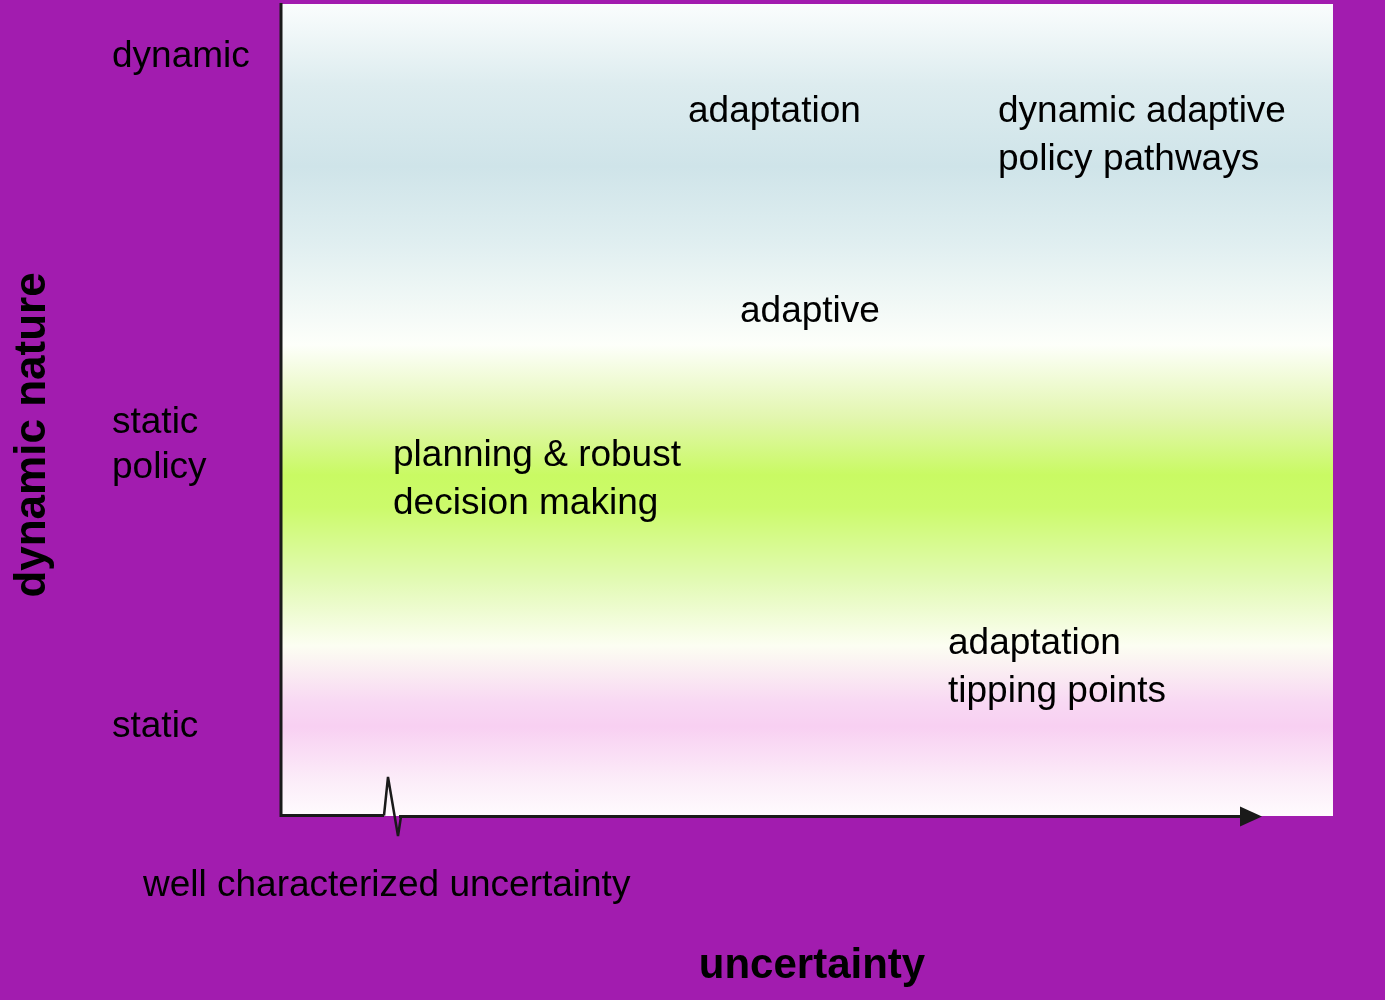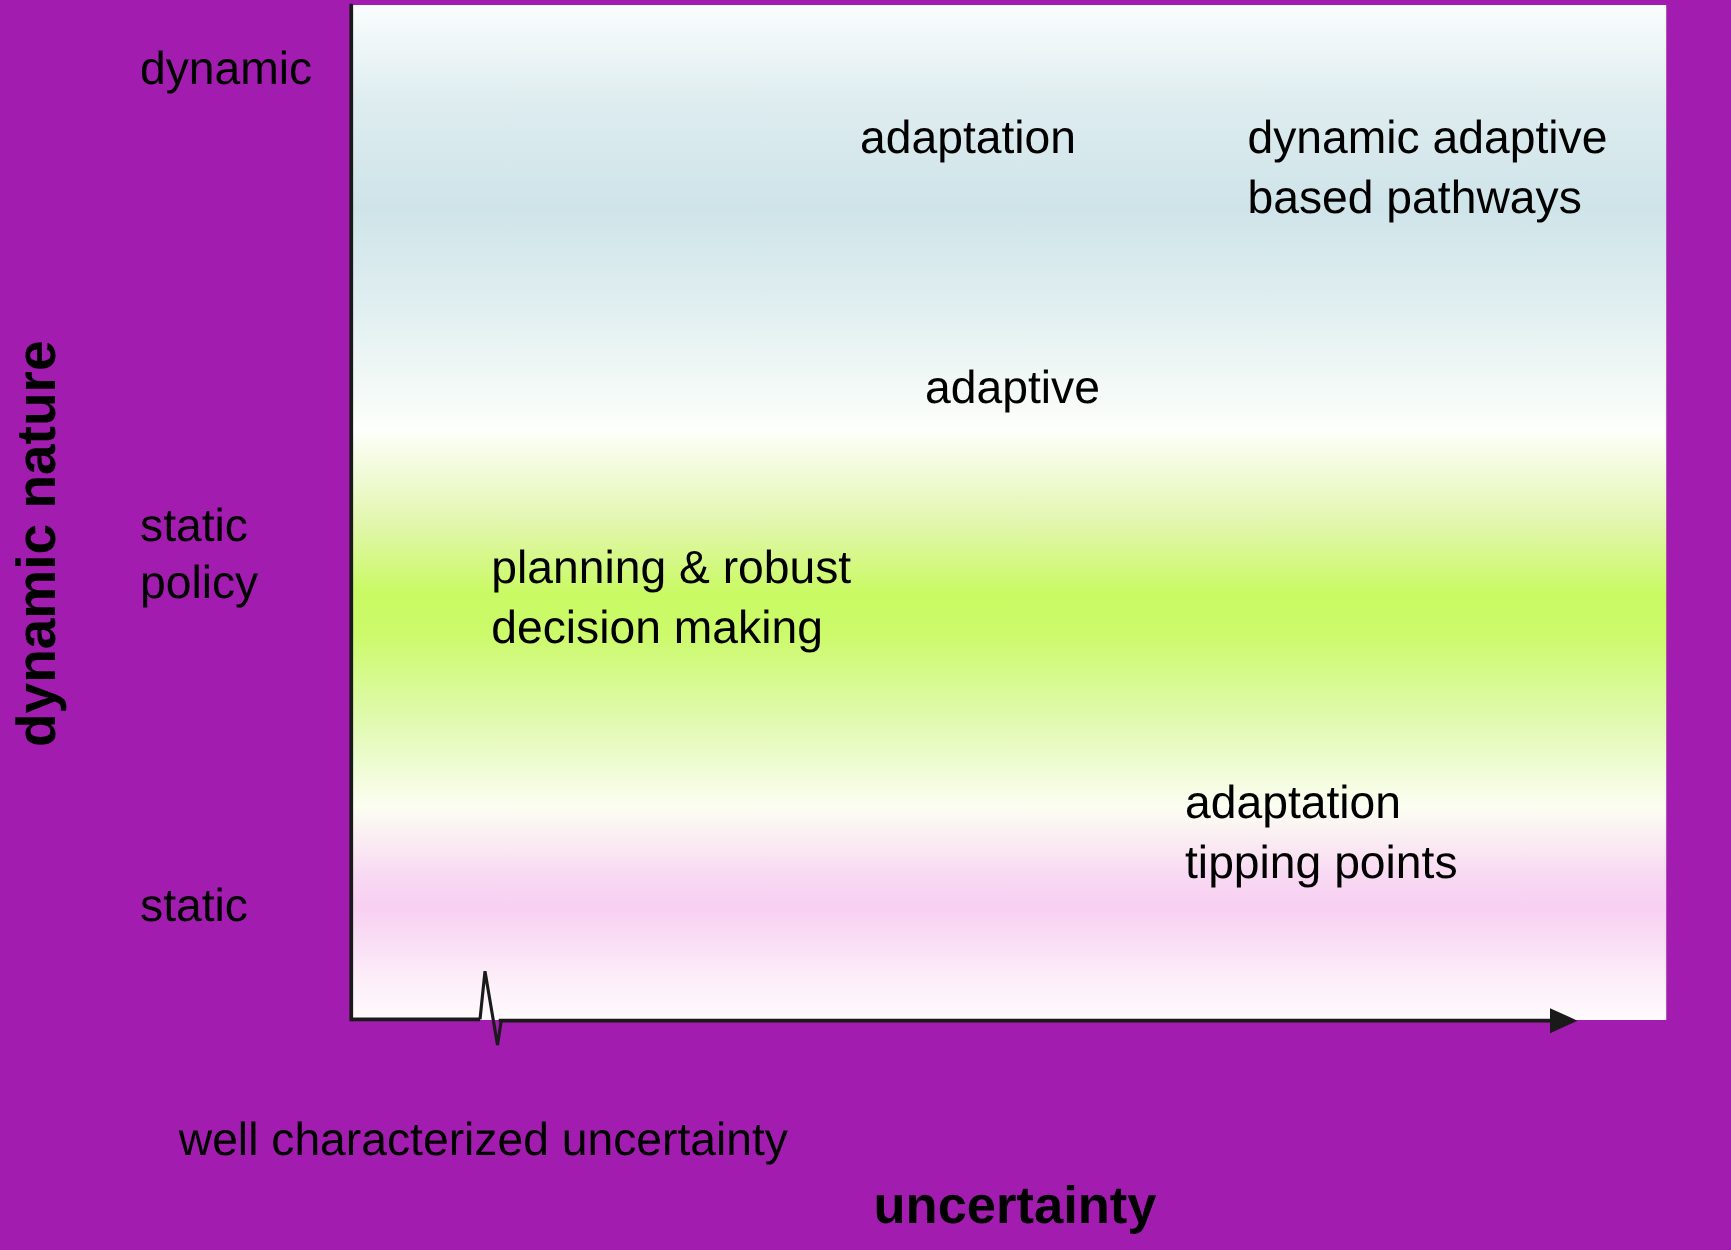--- a/index.html
+++ b/index.html
@@ -39,21 +39,21 @@
   #ann-dynamic-adaptive{left:998px;top:86px;}
   #ann-adaptive-policymaking{left:740px;top:286px;text-align:right;}
   #ann-assumption-based{left:393px;top:430px;}
   #ann-tipping-points{left:948px;top:618px;}
   
   .ytick{position:absolute;font-size:37px;line-height:45px;white-space:nowrap;}
   #ytick-dynamic{left:112px;top:32px;}
   #ytick-static-robust{left:112px;top:398px;}
   #ytick-static{left:112px;top:702px;}
   
-  .xlabel{position:absolute;font-size:37px;line-height:40px;white-space:nowrap;margin-top:28px;}
+  .xlabel{position:absolute;font-size:37px;line-height:40px;white-space:nowrap;}
   #xlabel-well{left:143px;top:864px;}
   #xlabel-deep{left:1083px;top:866px;}
   
   .yaxis-title{
     position:absolute;left:30px;top:435px;
     transform:translate(-50%,-50%) rotate(-90deg);
     font-size:44px;font-weight:bold;white-space:nowrap;
   }
   .xaxis-title{
     position:absolute;left:812px;top:940px;
@@ -85,21 +85,21 @@
   </div>
   <div class="ytick" id="ytick-static">
     <span class="ln">static</span>
   </div>
 
   <div class="ann" id="ann-adaptation-pathways">
     <span class="ln">adaptation</span>
   </div>
   <div class="ann" id="ann-dynamic-adaptive">
     <span class="ln">dynamic adaptive</span>
-    <span class="ln">based pathways</span>
+    <span class="ln">policy pathways</span>
   </div>
   <div class="ann" id="ann-adaptive-policymaking">
     <span class="ln">adaptive</span>
   </div>
   <div class="ann" id="ann-assumption-based">
     <span class="ln">planning &amp; robust</span>
     <span class="ln">decision making</span>
   </div>
   <div class="ann" id="ann-tipping-points">
     <span class="ln">adaptation</span>

